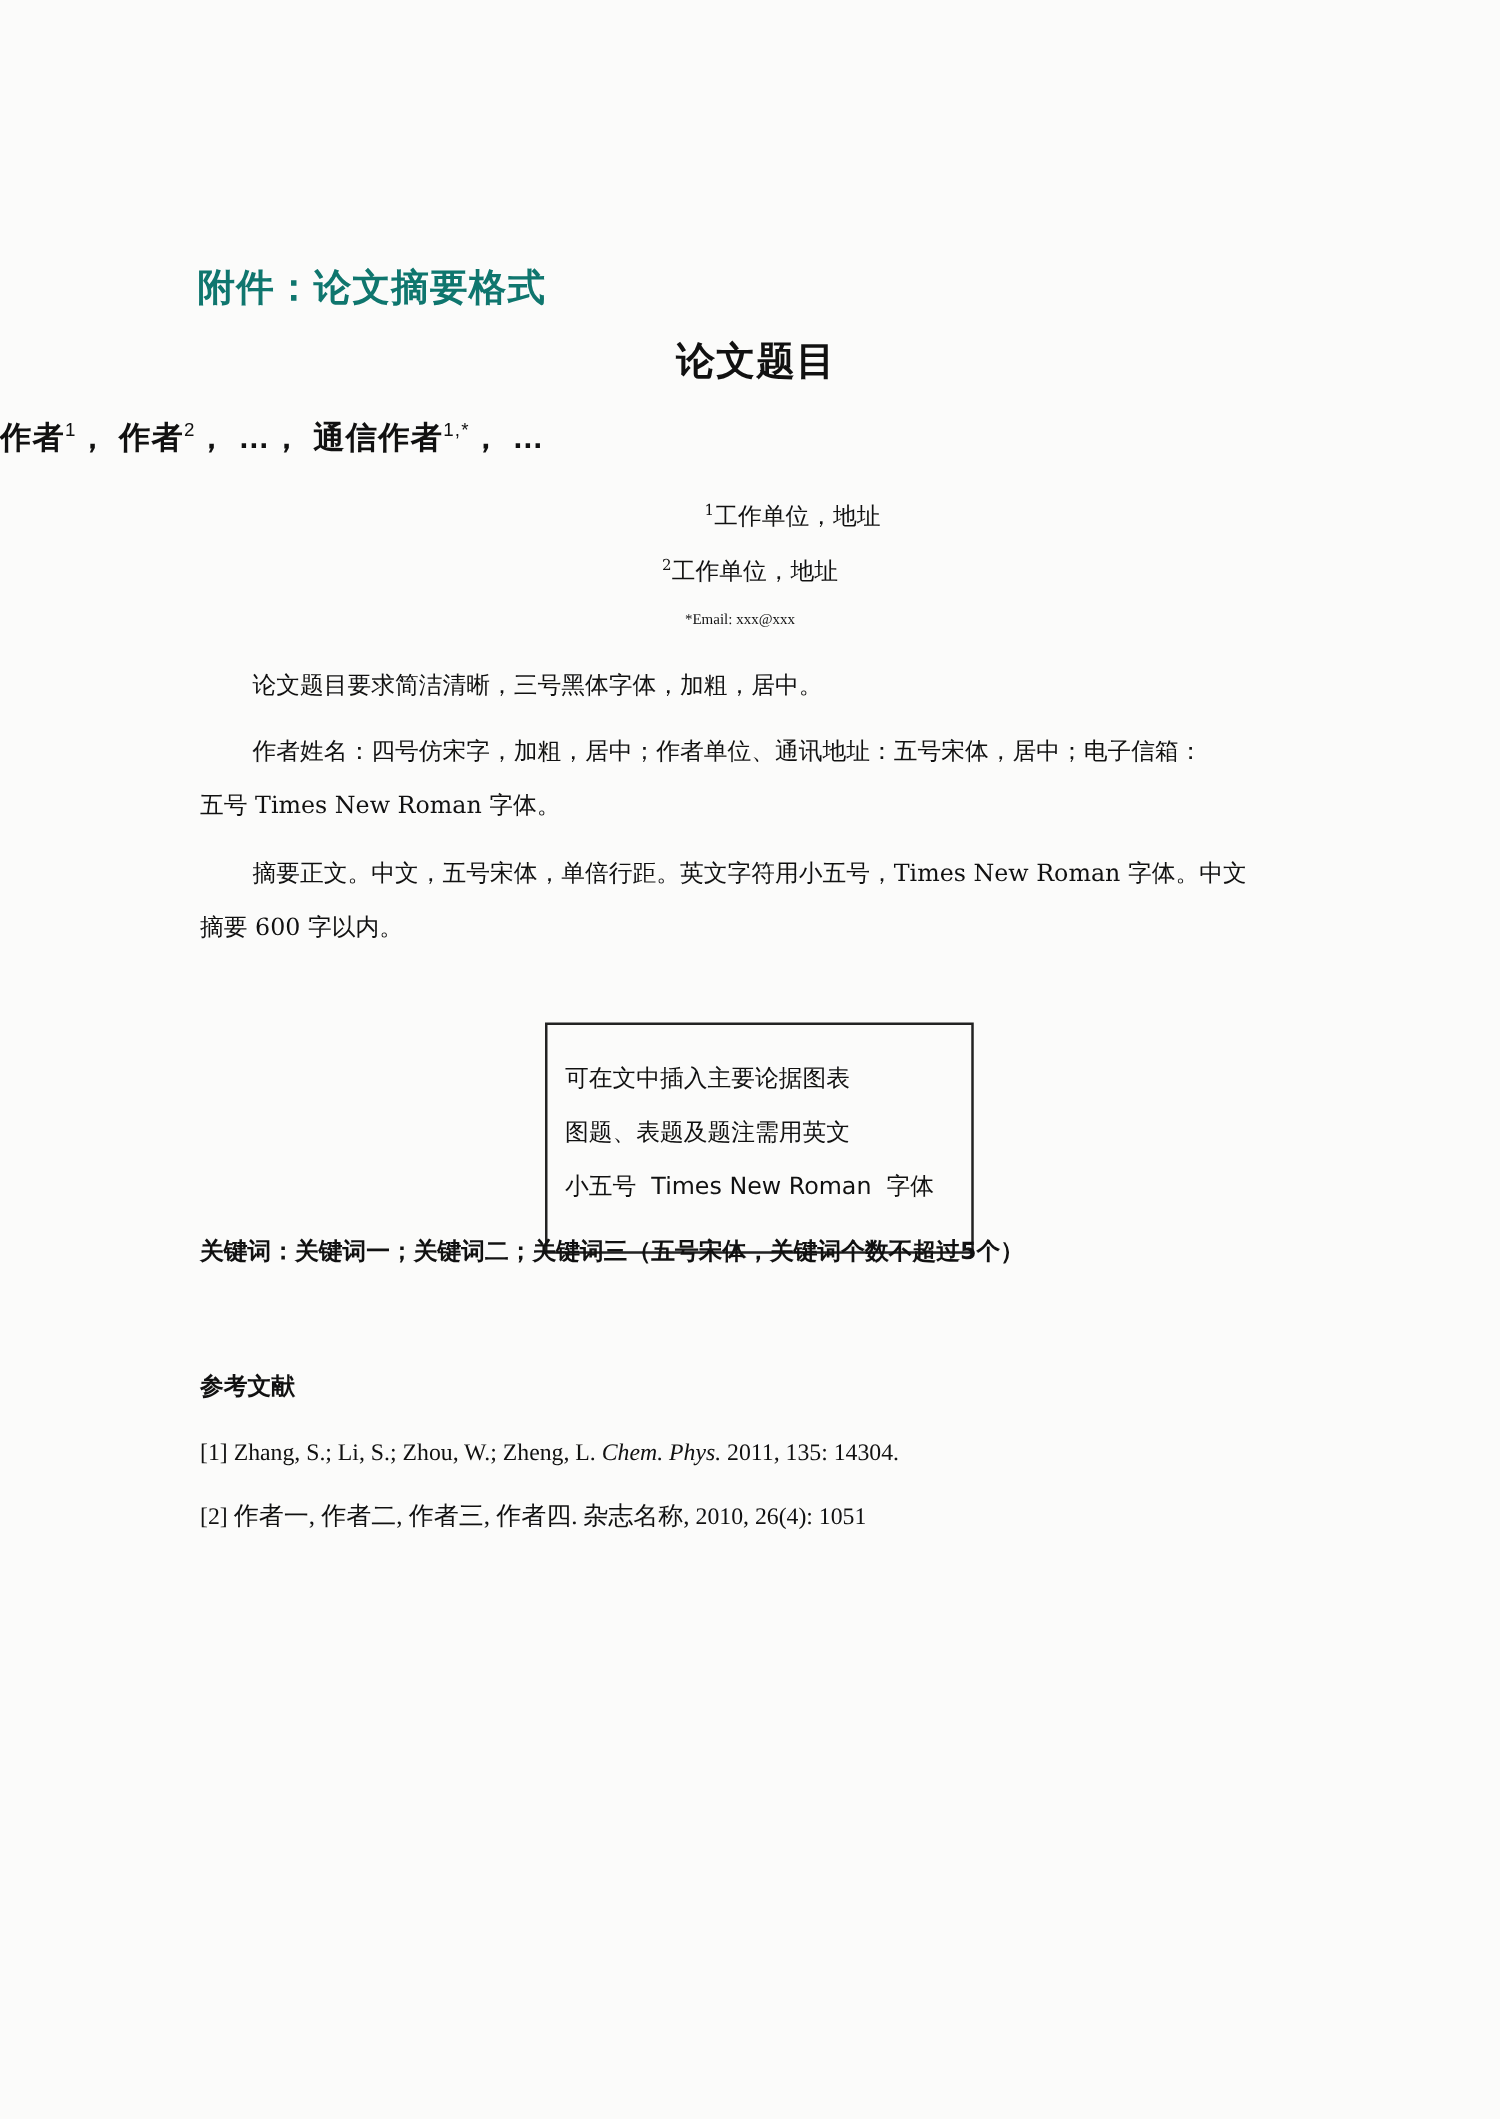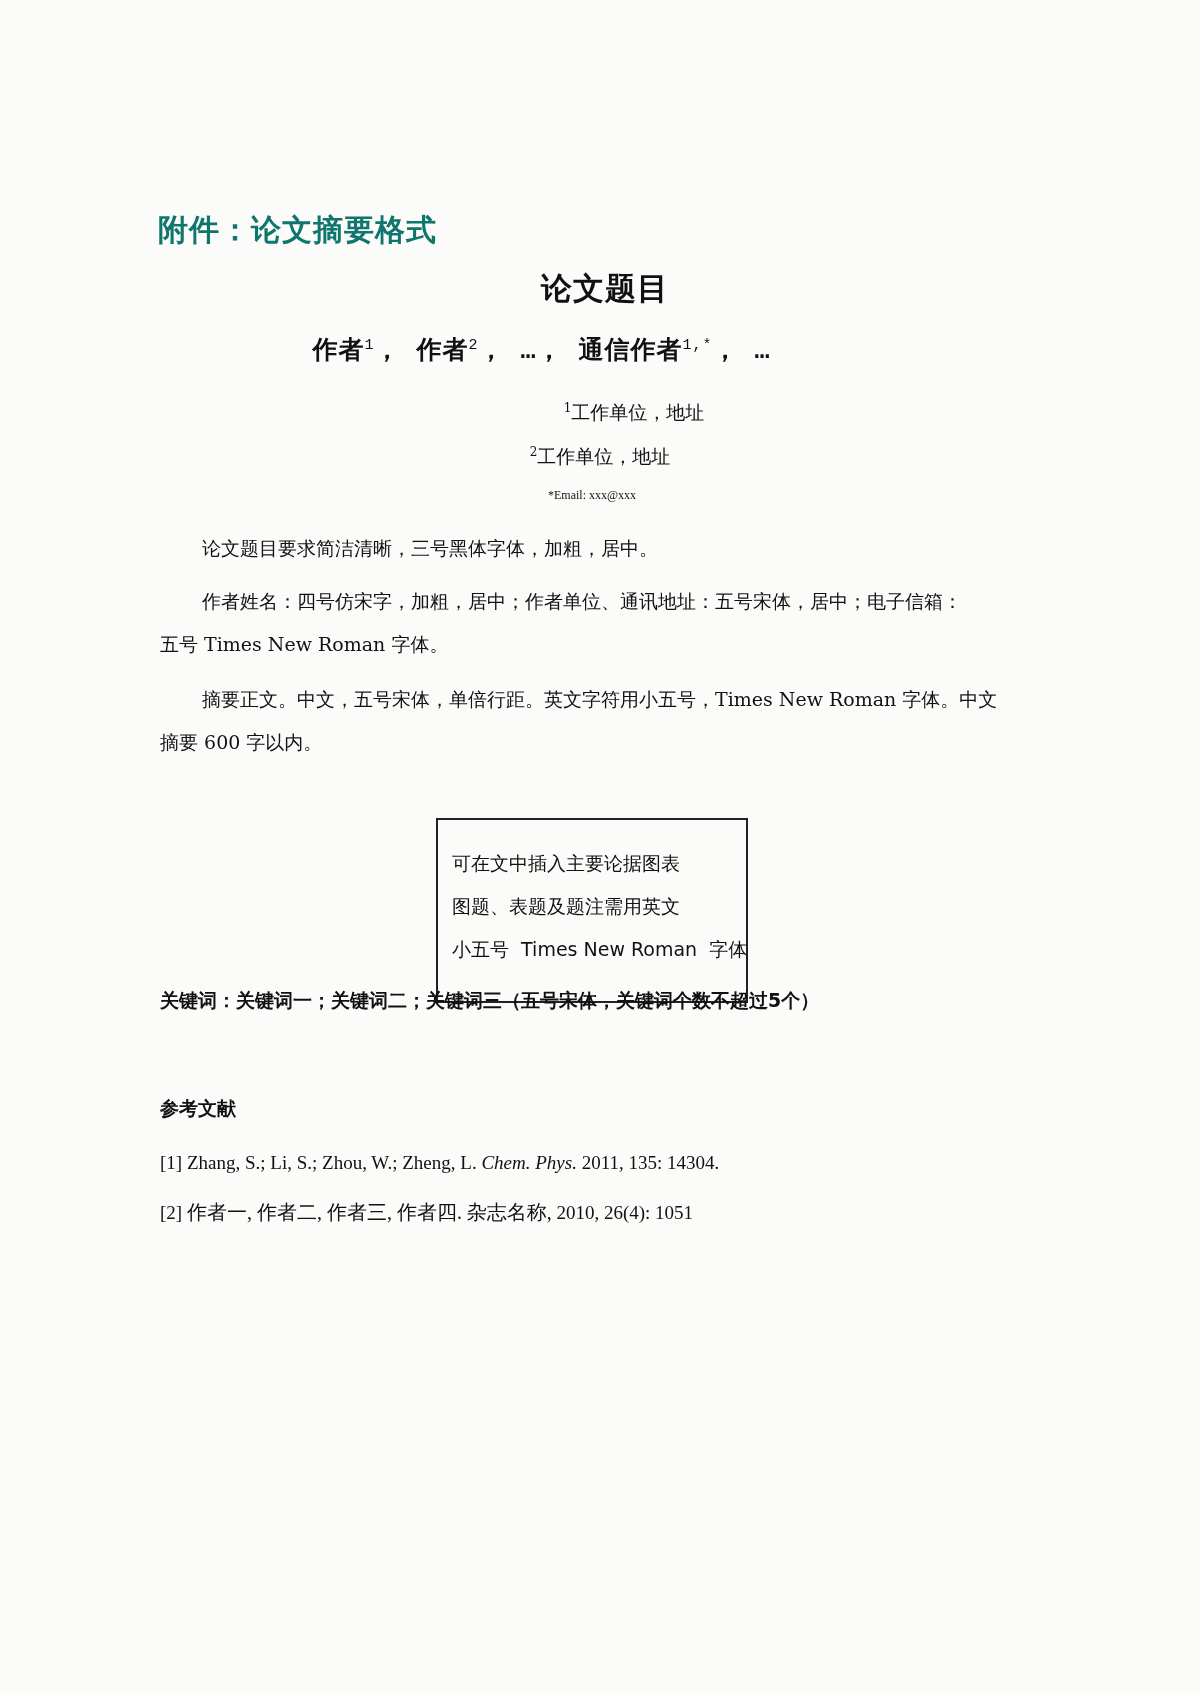--- a/index.html
+++ b/index.html
@@ -17,41 +17,41 @@
       font-family: "DejaVu Sans", "Liberation Sans", sans-serif;
       font-weight: bold; font-size: 30px; letter-spacing: 1px;
       color: #0f766e;
     }
     .title {
       left: 5px; width: 1200px; top: 268px; text-align: center;
       font-family: "DejaVu Sans", "Liberation Sans", sans-serif;
       font-weight: bold; font-size: 31px; letter-spacing: 1px;
     }
     .authors {
-      left: 0; width: 1083px; top: 333px; text-align: center;
-      font-family: Liberation Mono, monospace;
+      left: 0; width: 1083px; top: 333px; 
+      font-family: Liberation Sans, sans-serif;
       font-weight: bold; font-size: 25px; letter-spacing: 1px;
     }
     .authors sup { font-size: 15px; font-weight: normal; vertical-align: 9px; }
     .affil {
       left: 0; width: 1200px; text-align: center;
       font-size: 19px;
     }
     .affil sup { font-size: 12px; vertical-align: 7px; }
     .email {
       left: 0; width: 1184px; top: 488px; text-align: center;
       font-family: "Liberation Serif", serif; font-size: 12px;
     }
     .para {
       left: 160px; width: 900px;
       font-size: 19px; line-height: 43px;
     }
     .para .indent { display: inline-block; width: 42px; }
     .figbox {
-      left: 436px; top: 818px; width: 312px; height: 185px;
+      left: 436px; top: 818px; width: 343px; height: 185px;
       border: 2px solid #222;
       box-sizing: border-box;
       padding: 22px 0 0 14px;
       font-family: "DejaVu Sans", "Liberation Sans", sans-serif;
       font-size: 19px; line-height: 43px;
     }
     .keywords {
       left: 160px; top: 988px;
       font-family: "DejaVu Sans", "Liberation Sans", sans-serif;
       font-weight: bold; font-size: 19px;

